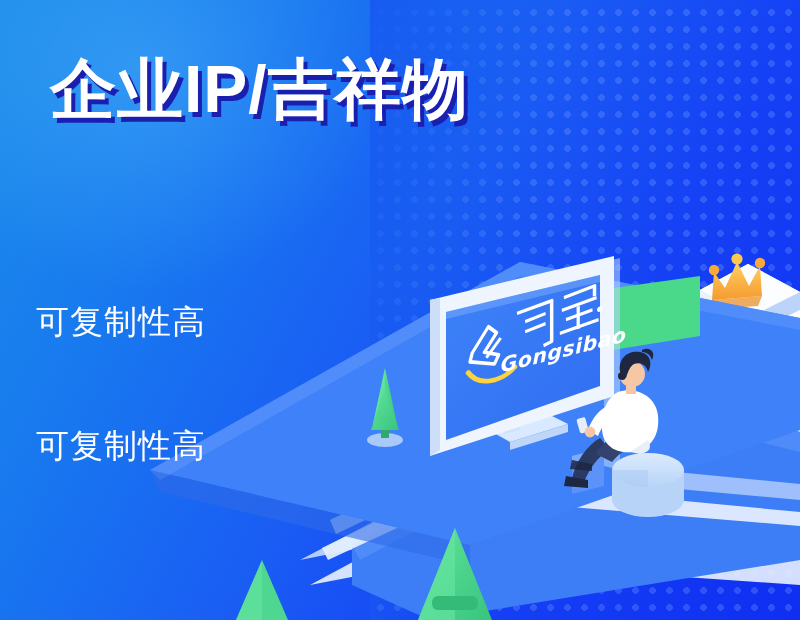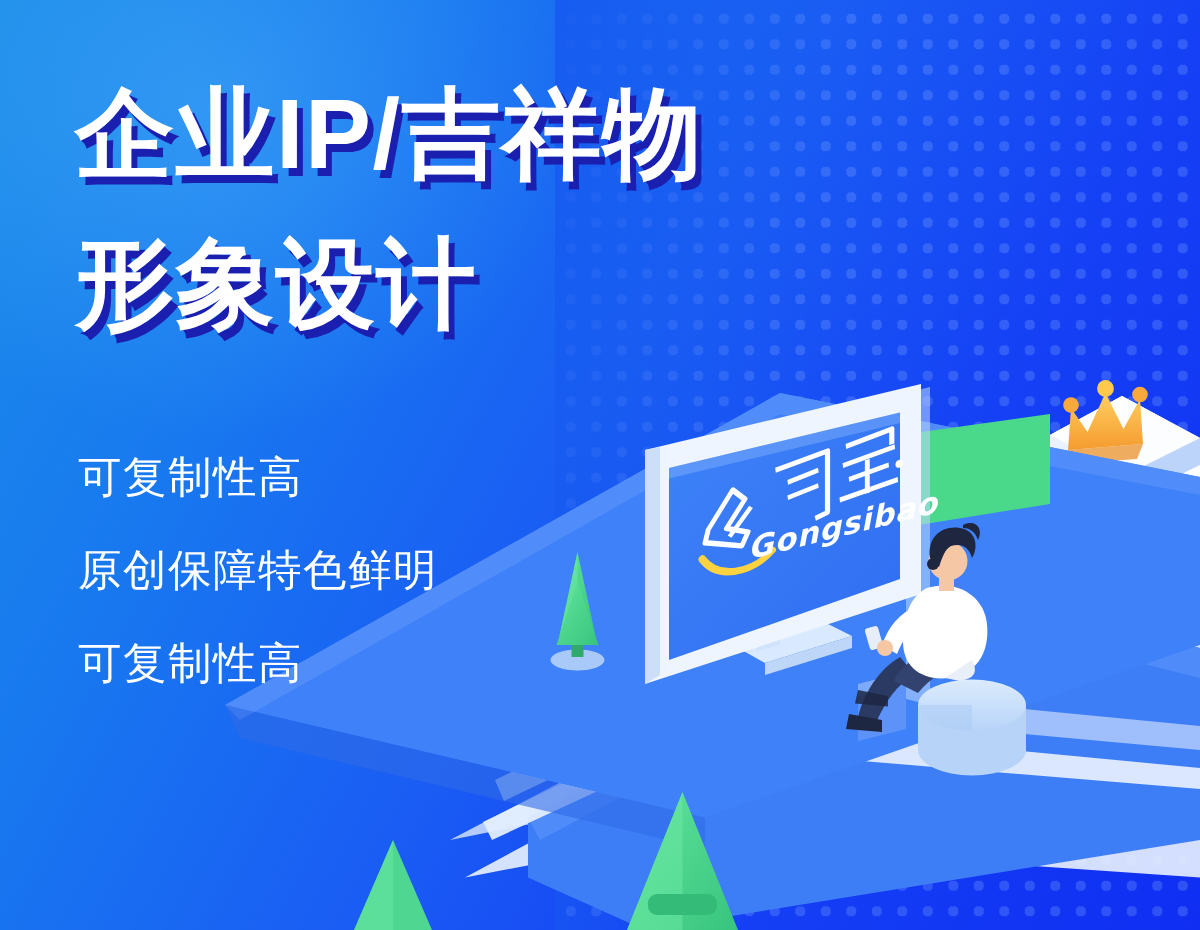--- a/index.html
+++ b/index.html
@@ -35,22 +35,22 @@
   .title{
     position:absolute;left:50px;color:#ffffff;
     font-size:66px;font-weight:bold;letter-spacing:1px;line-height:1;
     white-space:nowrap;
     text-shadow:4px 5px 0 #1a1fb0;
   }
   .title.l1{top:56px;}
   .title.l2{top:156px;}
 
   .sub{
-    position:absolute;left:52px;color:#ffffff;
-    font-size:29px;line-height:1;white-space:nowrap;letter-spacing:1px;
+    position:absolute;left:36px;color:#ffffff;
+    font-size:33px;line-height:1;white-space:nowrap;letter-spacing:1px;
   }
   .sub.s1{top:305px;}
   .sub.s2{top:367px;}
   .sub.s3{top:429px;}
 
   
   .illus{position:absolute;left:0;top:0;width:800px;height:620px;pointer-events:none;}
 </style>
 </head>
 <body>
@@ -218,20 +218,18 @@
     </g>
 
     <g>
       <polygon points="262,560 288,620 236,620" fill="#4fd690"></polygon>
       <polygon points="262,560 262,620 236,620" fill="#6ceaa6" opacity=".45"></polygon>
     </g>
   </svg>
 
   <div class="text-block">
     <div class="title l1">企业IP/吉祥物</div>
-    <div class="title l2">形象设计</div>
 
     <div class="sub s1">可复制性高</div>
-    <div class="sub s2">原创保障特色鲜明</div>
     <div class="sub s3">可复制性高</div>
   </div>
 
 </div>
 
 </body></html>

